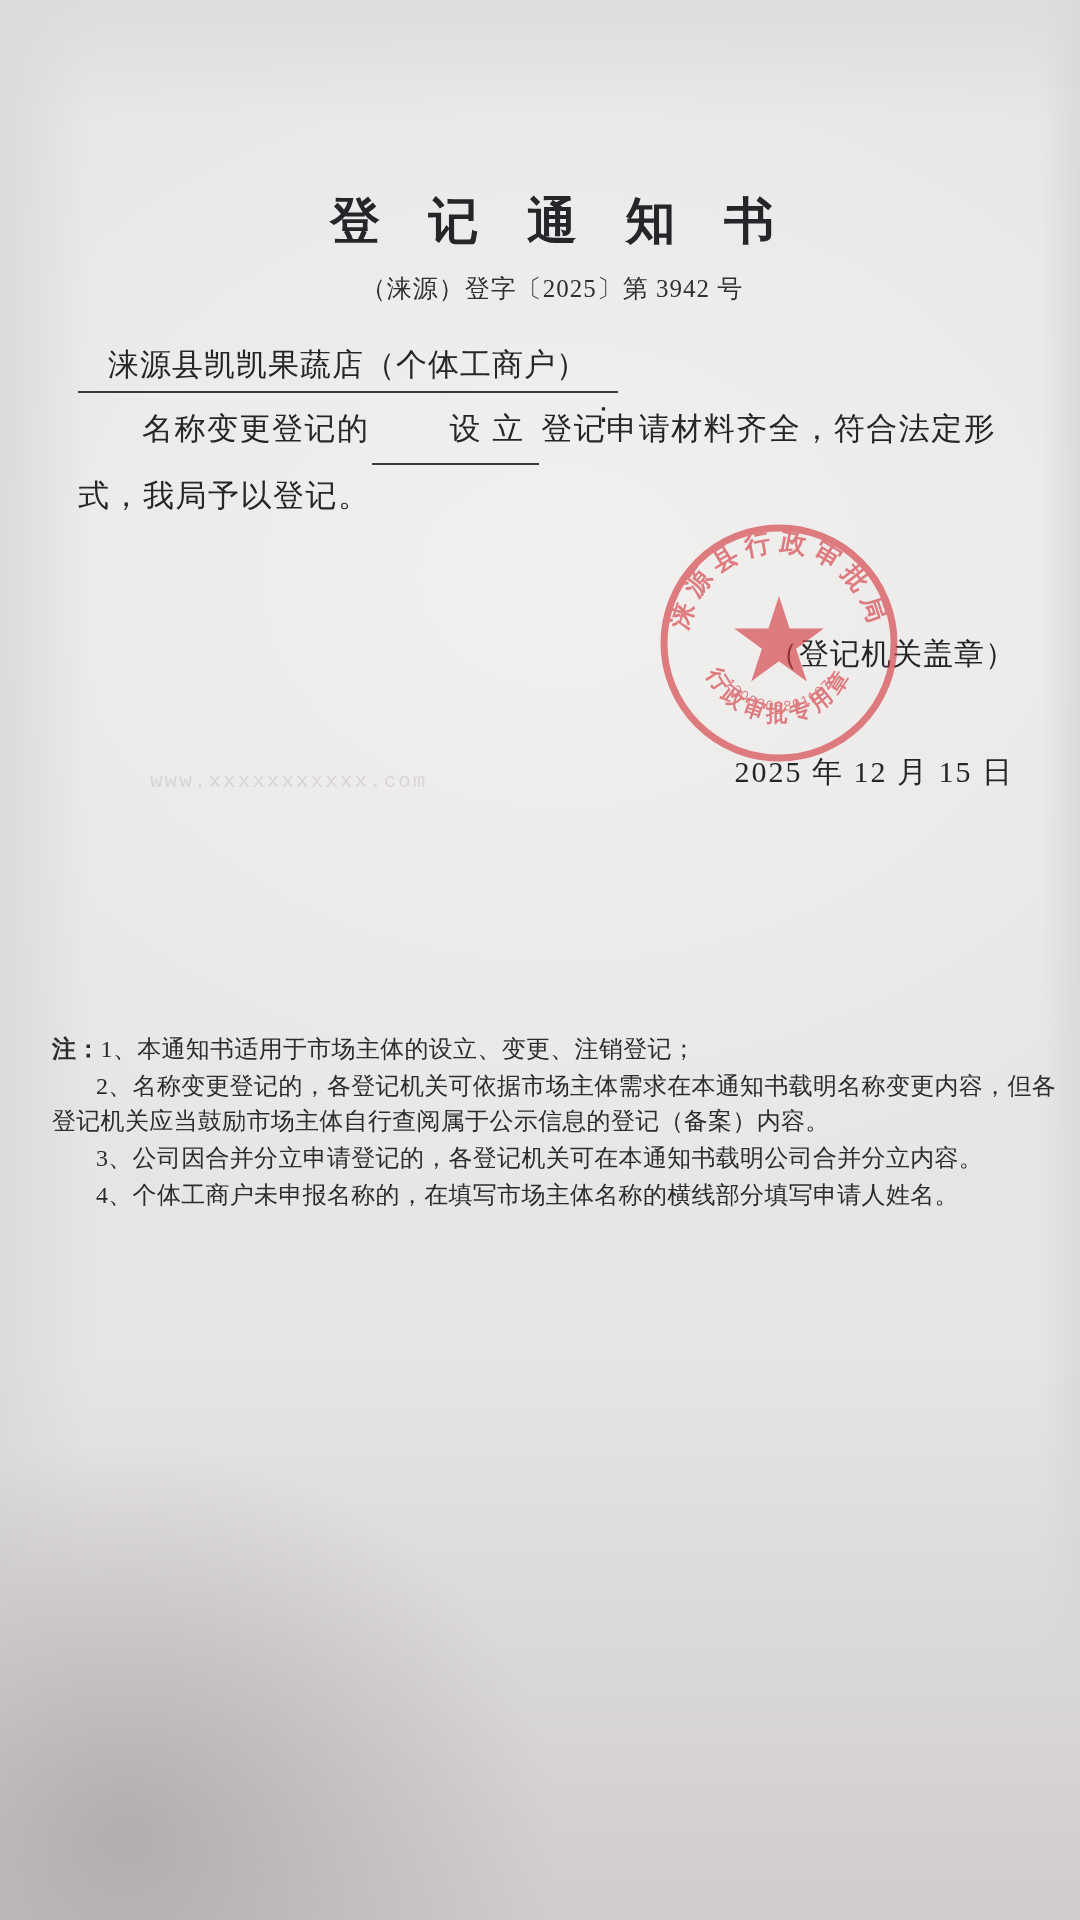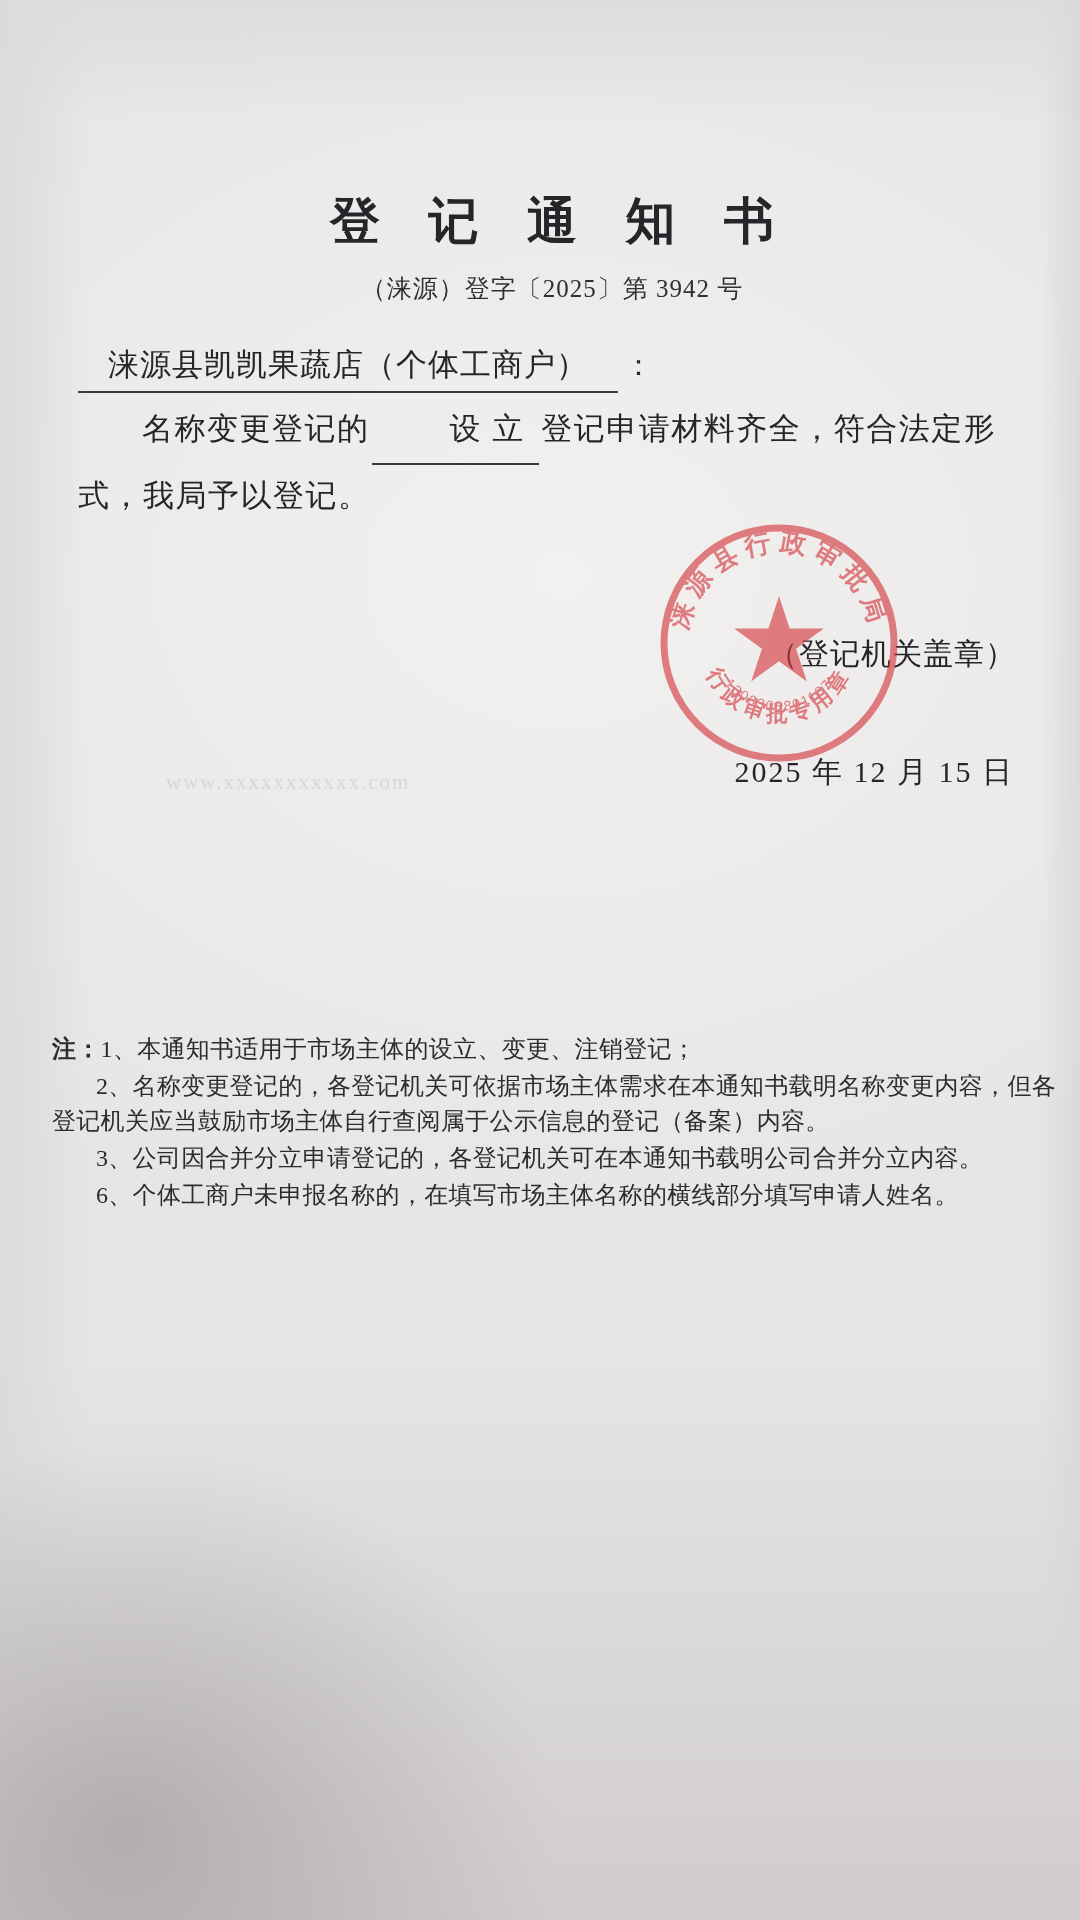--- a/index.html
+++ b/index.html
@@ -82,21 +82,22 @@
     color: #303034;
   }
 
   .addressee-row {
     position: absolute;
     left: 78px;
     top: 344px;
     font-size: 31px;
     color: #26262a;
     display: flex;
-    align-items: center;
+    align-items: flex-end;
+    flex-direction: column;
   }
   .addressee-name {
     border-bottom: 2px solid #3a3a3e;
     padding: 0 10px 5px 10px;
     letter-spacing: 1px;
     min-width: 520px;
     text-align: center;
   }
   .addressee-colon {
     padding: 0 0 5px 6px;
@@ -170,23 +171,22 @@
 
   
   #ghost-text {
     position: absolute;
     left: 150px;
     top: 770px;
     width: 620px;
     font-size: 21px;
     color: rgba(120,118,118,0.18);
     letter-spacing: 2px;
-    font-family: Liberation Serif, serif;
-    pointer-events: none;
-    margin-left: 16px;
+    font-family: Liberation Mono, monospace;
+    pointer-events: none;
   }
 </style>
 </head>
 <body>
 
 <div id="page">
 
   <div id="shade-top"></div>
   <div id="shade-left"></div>
   <div id="shade-rightedge"></div>
@@ -235,17 +235,17 @@
       </text>
       <text x="125" y="196" font-family="'Liberation Sans', sans-serif" font-size="16" fill="#d4353c" text-anchor="middle">2</text>
     </svg>
 
     <div id="notes">
       <div class="note-line note-hang">
         <span class="note-label">注：</span><span>1、本通知书适用于市场主体的设立、变更、注销登记；</span>
       </div>
       <div class="note-line note-indent">2、名称变更登记的，各登记机关可依据市场主体需求在本通知书载明名称变更内容，但各登记机关应当鼓励市场主体自行查阅属于公示信息的登记（备案）内容。</div>
       <div class="note-line note-indent">3、公司因合并分立申请登记的，各登记机关可在本通知书载明公司合并分立内容。</div>
-      <div class="note-line note-indent">6、个体工商户未申报名称的，在填写市场主体名称的横线部分填写申请人姓名。</div>
+      <div class="note-line note-indent">4、个体工商户未申报名称的，在填写市场主体名称的横线部分填写申请人姓名。</div>
     </div>
 
   </div>
 </div>
 
 </body></html>

